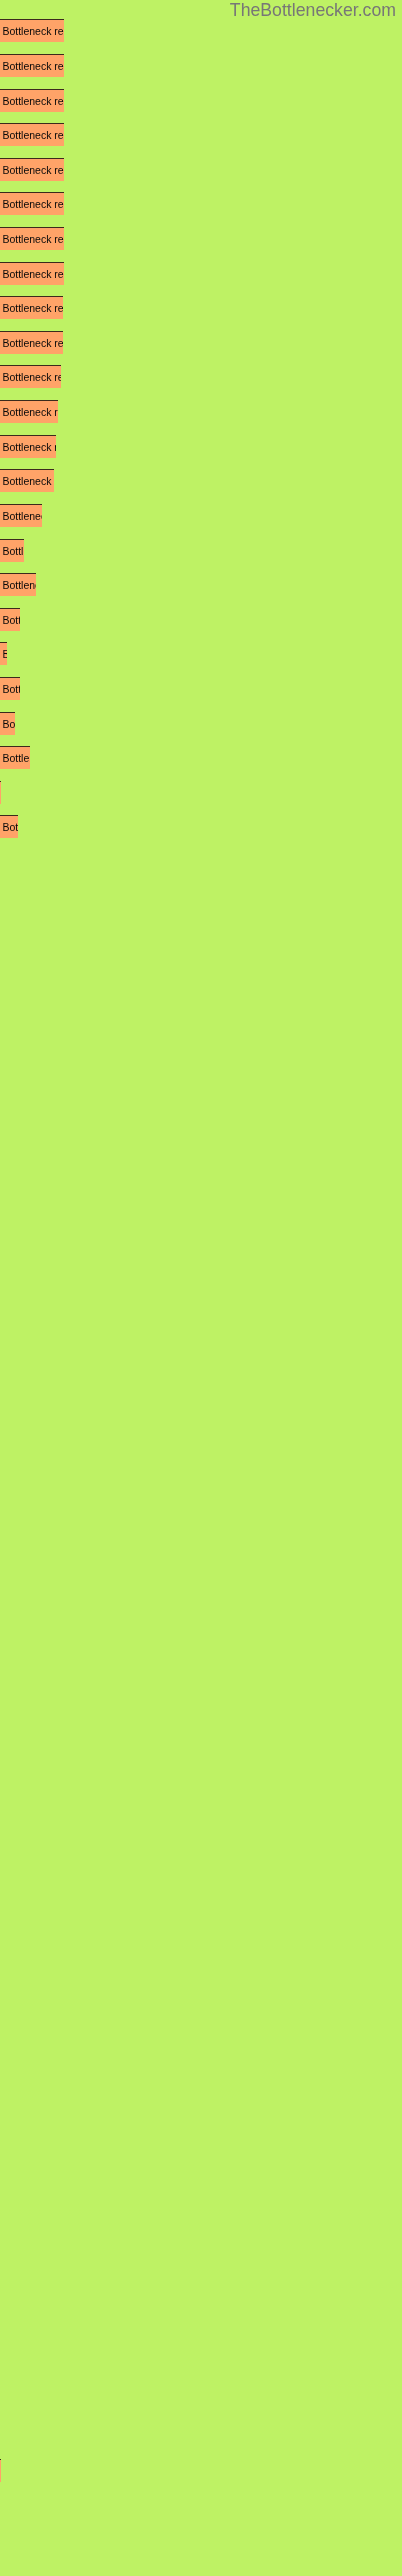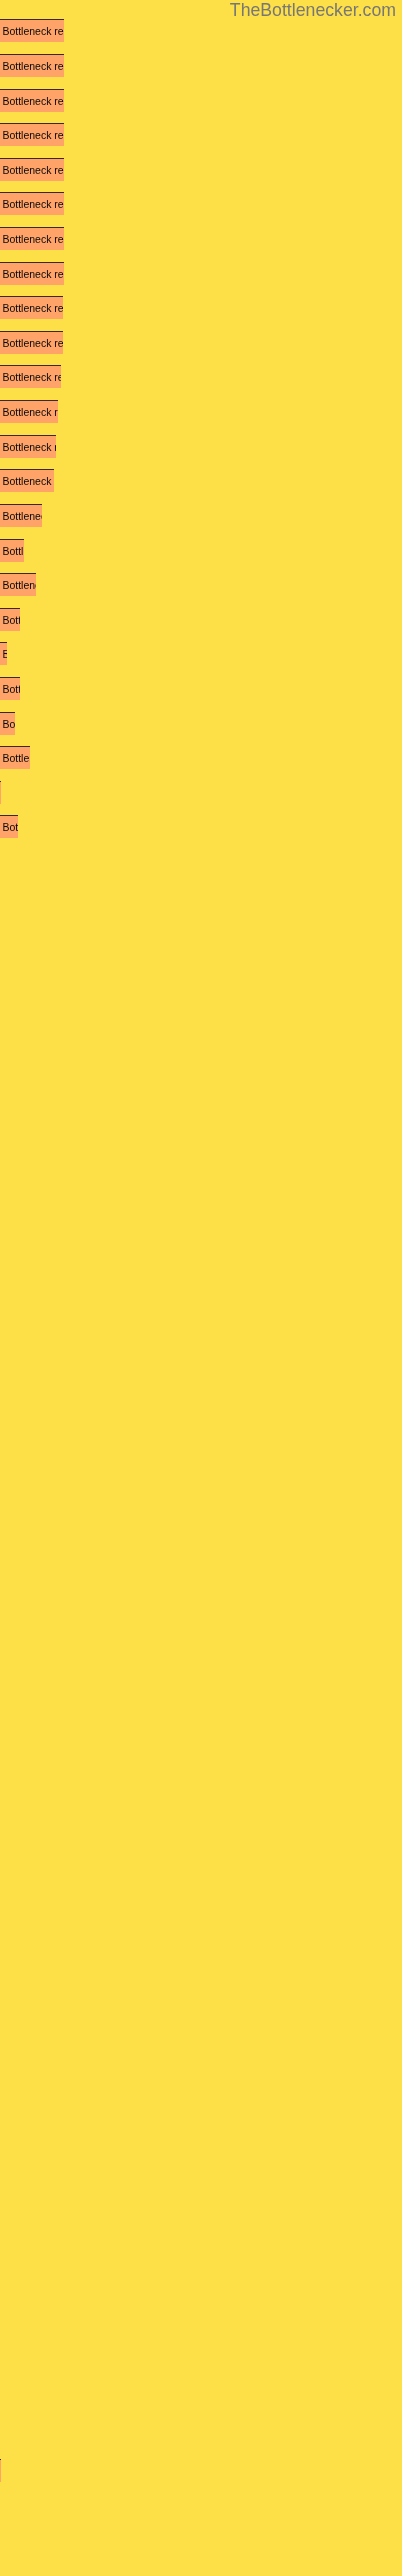--- a/index.html
+++ b/index.html
@@ -11,21 +11,21 @@
     width: 403px;
     height: 2576px;
     position: relative;
     font-family: "Liberation Sans", sans-serif;
     overflow: hidden;
   }
   #page-wrap {
     position: relative;
     width: 403px;
     height: 2576px;
-    background: #fde047;
+    background: #bef264;
   }
   #site-title {
     position: absolute;
     top: 0px;
     left: 0px;
     width: 396px;
     text-align: right;
     color: #777777;
     font-size: 17.7px;
     line-height: 21px;

